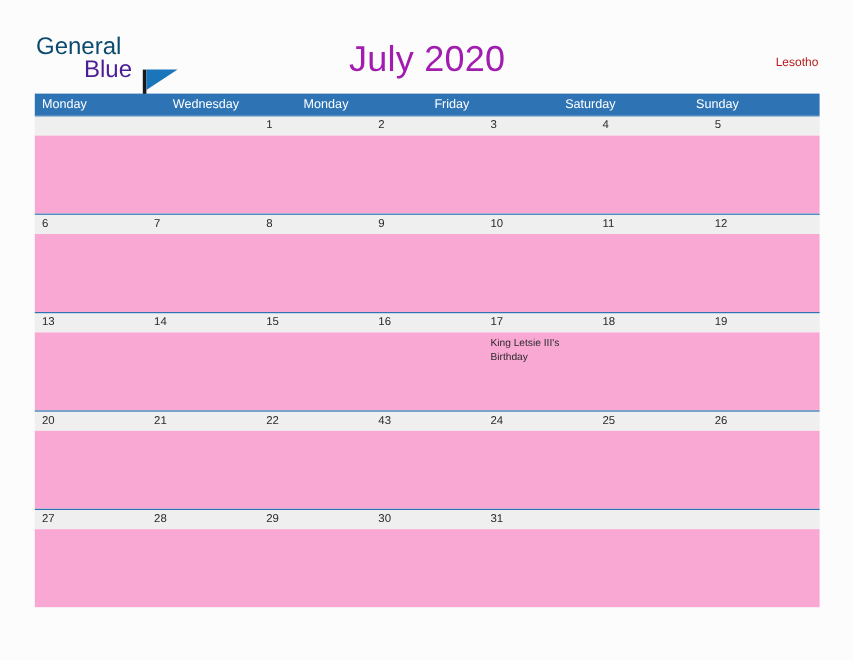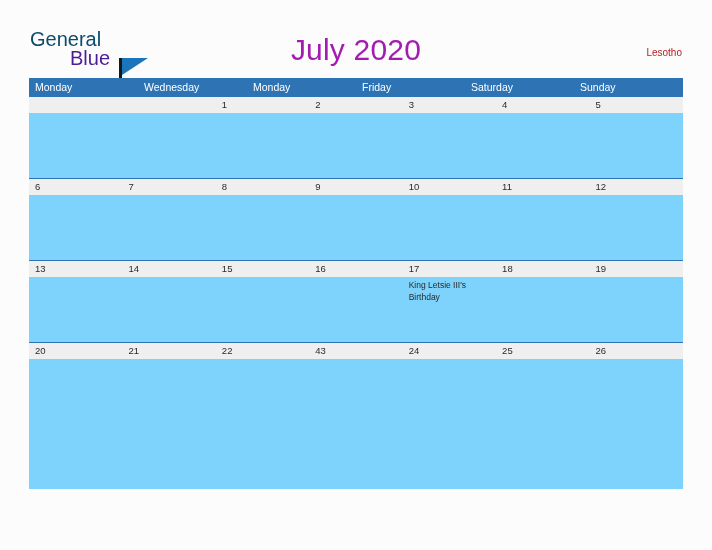--- a/index.html
+++ b/index.html
@@ -139,21 +139,21 @@
     padding-left: 6px;
     font-size: 9.5px;
     line-height: 16px;
     color: #2a2a2a;
     white-space: nowrap;
     overflow: hidden;
   }
 
   .week-events {
     display: flex;
-    background: #7dd3fc;
+    background: #f9a8d4;
     height: 65px;
   }
   .daycell {
     flex: 1 1 0;
     box-sizing: border-box;
     padding: 3px 6px 0 6px;
     overflow: hidden;
   }
   .event {
     font-size: 8.5px;
@@ -327,20 +327,29 @@
         <div class="daycell">
             <div class="event"></div>
           </div>
         <div class="daycell">
             <div class="event"></div>
           </div>
       </div>
     </div>
 
     <div class="week">
+      <div class="week-numbers">
+        <div class="daynum">27</div>
+        <div class="daynum">28</div>
+        <div class="daynum">29</div>
+        <div class="daynum">30</div>
+        <div class="daynum">31</div>
+        <div class="daynum"></div>
+        <div class="daynum"></div>
+      </div>
       <div class="week-events">
         <div class="daycell">
             <div class="event"></div>
           </div>
         <div class="daycell">
             <div class="event"></div>
           </div>
         <div class="daycell">
             <div class="event"></div>
           </div>

